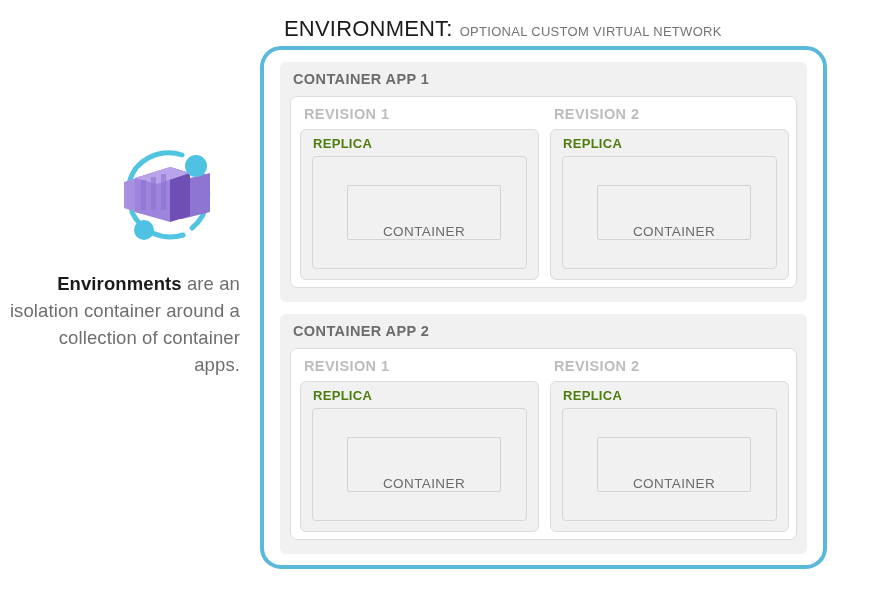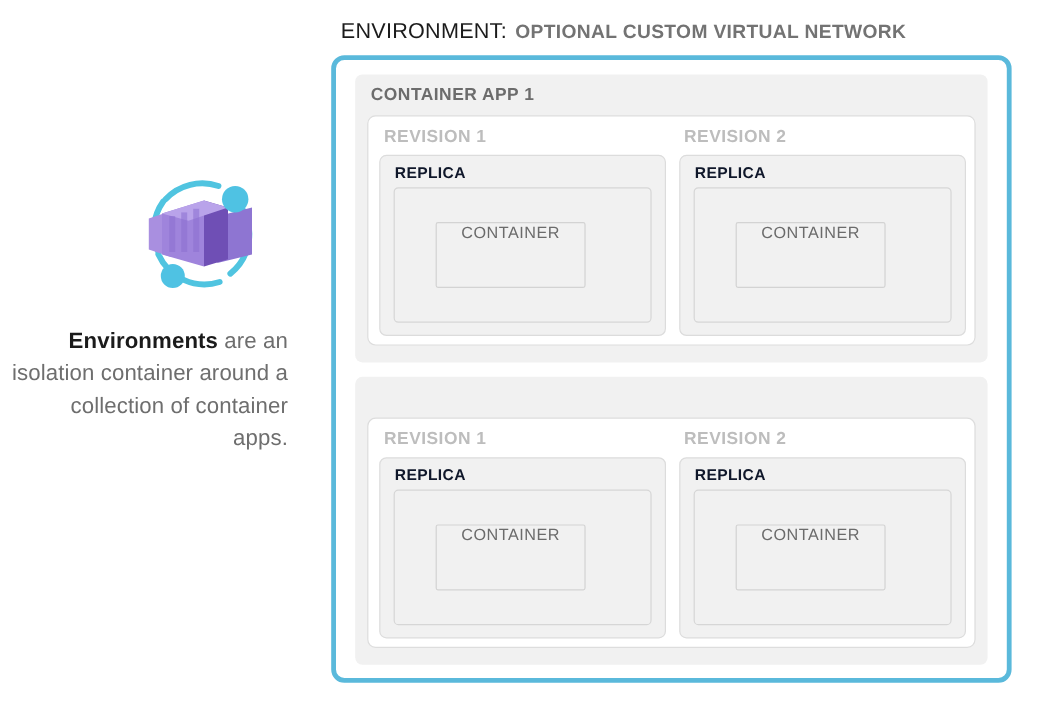--- a/index.html
+++ b/index.html
@@ -53,43 +53,43 @@
   #env-title {
     position: absolute;
     left: 284px;
     top: 16px;
     height: 28px;
     display: flex;
     align-items: baseline;
     white-space: nowrap;
   }
   #env-title-main {
-    font-size: 18px;
+    font-size: 22px;
     font-weight: normal;
     color: #1b1b1b;
     letter-spacing: 0.2px;
   }
   #env-title-sub {
-    font-size: 16px;
-    font-weight: bold;
+    font-size: 13px;
+    font-weight: normal;
     color: #737373;
     letter-spacing: 0.3px;
     margin-left: 7px;
   }
 
   
   #environment-box {
     position: absolute;
-    left: 276px;
+    left: 260px;
     top: 46px;
     width: 567px;
     height: 523px;
     box-sizing: border-box;
     border: 4px solid #5ab9db;
-    border-radius: 11px;
+    border-radius: 21px;
     background: #ffffff;
   }
 
   
   .container-app {
     position: absolute;
     left: 16px;
     width: 527px;
     box-sizing: border-box;
     background: #f1f1f1;
@@ -151,48 +151,48 @@
     border: 1px solid #dcdcdc;
     border-radius: 6px;
   }
 
   .replica-label {
     position: absolute;
     left: 12px;
     top: 6px;
     font-size: 13px;
     font-weight: bold;
-    color: #0f172a;
+    color: #4d7c0f;
     letter-spacing: 0.3px;
   }
 
   .replica-inner {
     position: absolute;
     left: 11px;
     top: 26px;
     width: 215px;
     height: 113px;
     box-sizing: border-box;
     background: #f1f1f1;
     border: 1px solid #d6d6d6;
     border-radius: 4px;
   }
 
   .container-box {
     position: absolute;
     left: 34px;
     top: 28px;
-    width: 125px;
+    width: 154px;
     height: 55px;
     box-sizing: border-box;
     background: #f1f1f1;
     border: 1px solid #d3d3d3;
     border-radius: 2px;
     display: flex;
-    align-items: flex-start;
+    align-items: flex-end;
     justify-content: center;
   }
   .container-label {
     font-size: 13.5px;
     color: #6b6b6b;
     letter-spacing: 0.4px;
   }
 </style>
 </head>
 <body>
@@ -264,20 +264,21 @@
               <span class="container-label">CONTAINER</span>
             </div>
           </div>
         </div>
       </div>
 
     </div>
   </div>
 
   <div class="container-app" id="container-app-2">
+    <div class="app-label">CONTAINER APP 2</div>
 
     <div class="revisions-wrap">
 
       <div class="revision revision-left">
         <div class="revision-label">REVISION 1</div>
         <div class="replica-box">
           <div class="replica-label">REPLICA</div>
           <div class="replica-inner">
             <div class="container-box">
               <span class="container-label">CONTAINER</span>

